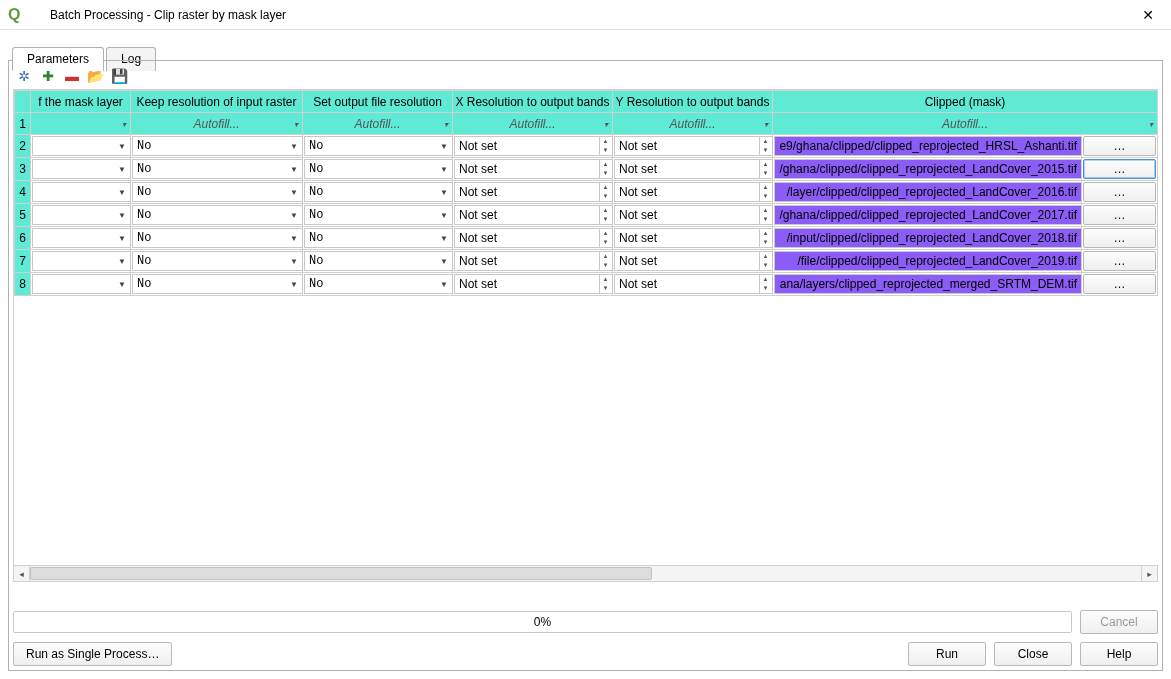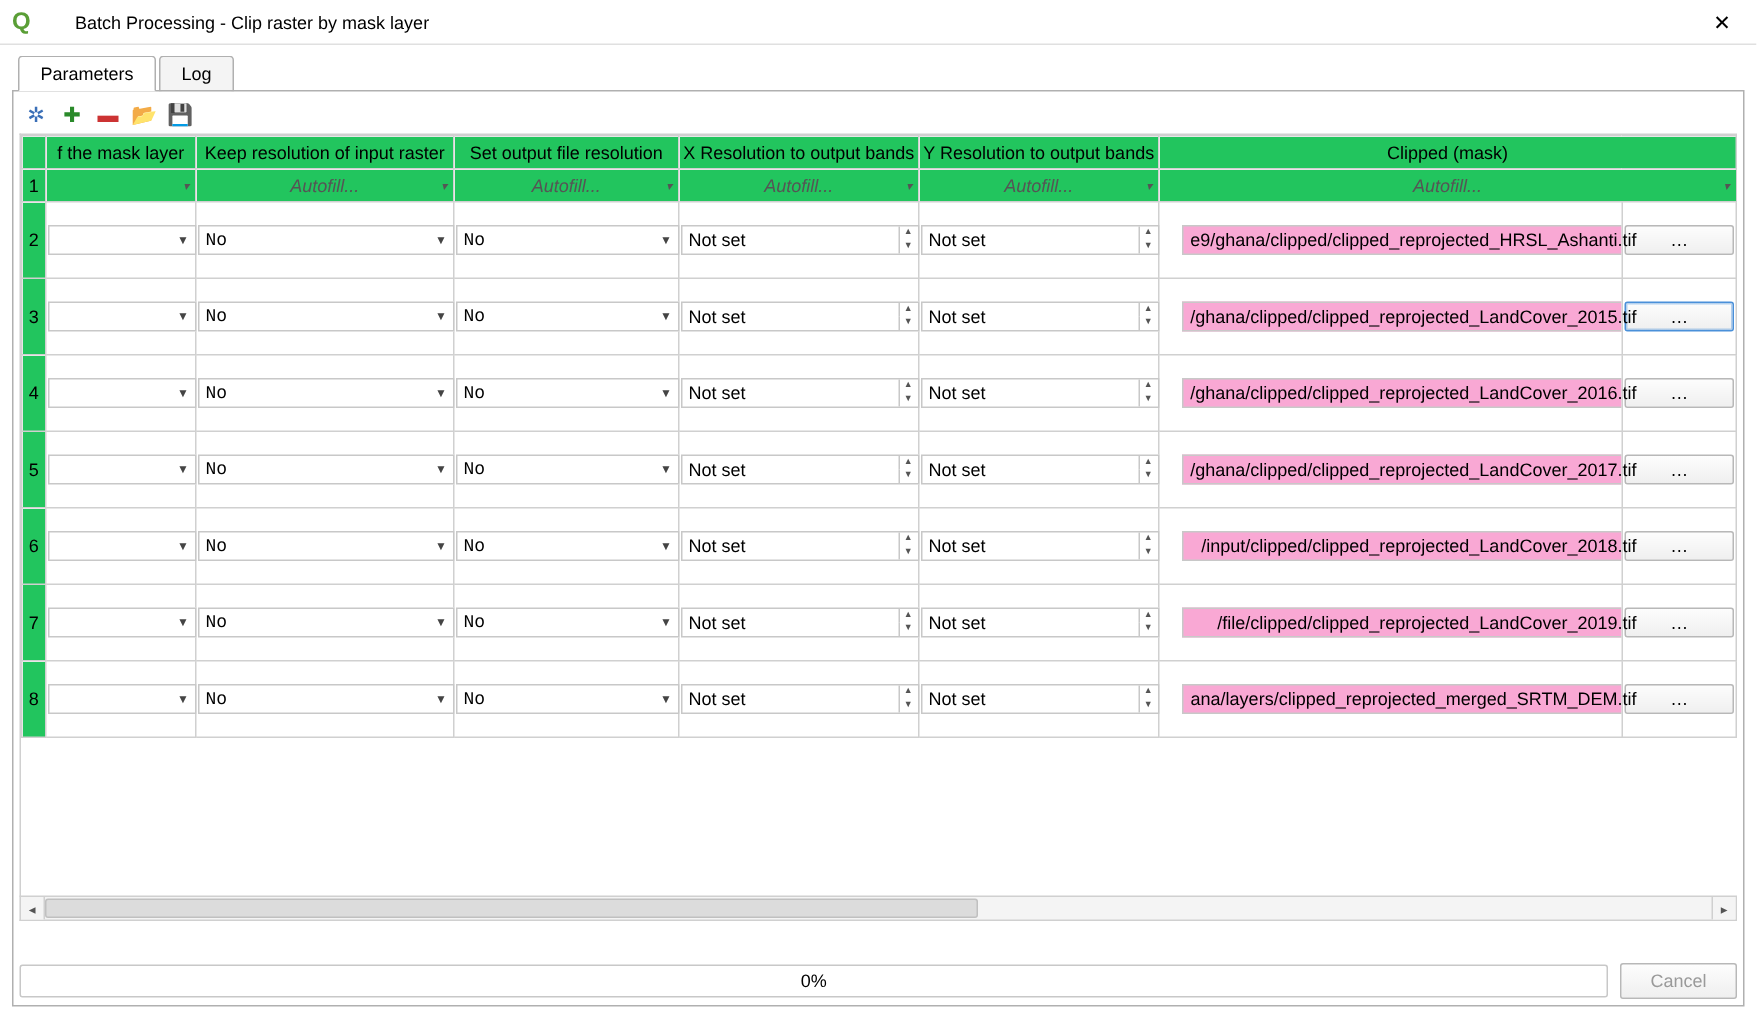--- a/index.html
+++ b/index.html
@@ -41,21 +41,21 @@
   }
   .tab {
     padding: 4px 14px;
     border: 1px solid #b0b0b0;
     border-bottom: none;
     background: #f4f4f4;
     border-top-left-radius: 3px;
     border-top-right-radius: 3px;
     margin-right: 2px;
     position: relative;
-    top: 1px;
+    top: 11px;
     cursor: pointer;
   }
   .tab.active {
     background: #fff;
     border-bottom: 1px solid #fff;
     z-index: 2;
   }
   .panel {
     border: 1px solid #b0b0b0;
     flex: 1;
@@ -97,21 +97,21 @@
     font-size: 12px;
   }
   table.grid th, table.grid td {
     border: 1px solid #d0d0d0;
     padding: 0;
     height: 22px;
     vertical-align: middle;
     background:#fff;
   }
   table.grid th {
-    background: #22c55e;
+    background: #5eead4;
     font-weight: normal;
     overflow: hidden;
     white-space: nowrap;
   }
   .rowhead {
     width: 16px;
     text-align: center;
     background: #fff;
   }
   .col-mask  { width: 100px; }
@@ -165,22 +165,22 @@
   .cell-spin .spinners div {
     flex:1; font-size:6px; line-height:8px; text-align:center; color:#555;
     border-left:1px solid #c8c8c8;
     cursor:pointer;
   }
   .cell-text {
     width: 100%; height: 20px;
     display: flex; align-items: center;
     padding: 0 4px;
     border: 1px solid #c8c8c8;
-    margin: 15px;
-    background:#f9a8d4;
+    margin: 1px;
+    background:#8b5cf6;
     overflow:hidden; white-space:nowrap;
     direction: rtl;
     text-align: left;
   }
   .cell-text span { direction: ltr; unicode-bidi: bidi-override; }
   .browse-btn {
     display:block; margin:1px; height:20px; border:1px solid #b8b8b8;
     background: linear-gradient(#fdfdfd,#efefef);
     text-align:center; line-height:18px; cursor:pointer;
     border-radius:2px;
@@ -422,21 +422,21 @@
                 <div class="cell-spin">
                   <span>Not set</span>
                   <div class="spinners">
                     <div>▲</div>
                     <div>▼</div>
                   </div>
                 </div>
               </td>
               <td class="nopad">
                 <div class="cell-text">
-                  <span>/ghana/clipped/clipped_reprojected_LandCover_2016.tif</span>
+                  <span>/layer/clipped/clipped_reprojected_LandCover_2016.tif</span>
                 </div>
               </td>
               <td class="nopad">
                 <div class="browse-btn">…</div>
               </td>
             </tr>
             <tr>
               <th class="rowhead">5</th>
               <td class="nopad">
                 <div class="cell-combo">
@@ -637,16 +637,24 @@
     </div>
 
 
     <div class="bottom">
       <div class="progress-row">
         <div class="progress">
             <span>0%</span>
           </div>
         <div class="btn disabled">Cancel</div>
       </div>
+      <div class="btn-row">
+        <div class="btn">Run as Single Process…</div>
+        <div class="right">
+          <div class="btn">Run</div>
+          <div class="btn">Close</div>
+          <div class="btn">Help</div>
+        </div>
+      </div>
     </div>
 
   </div>
 </div>
 
 </body></html>

